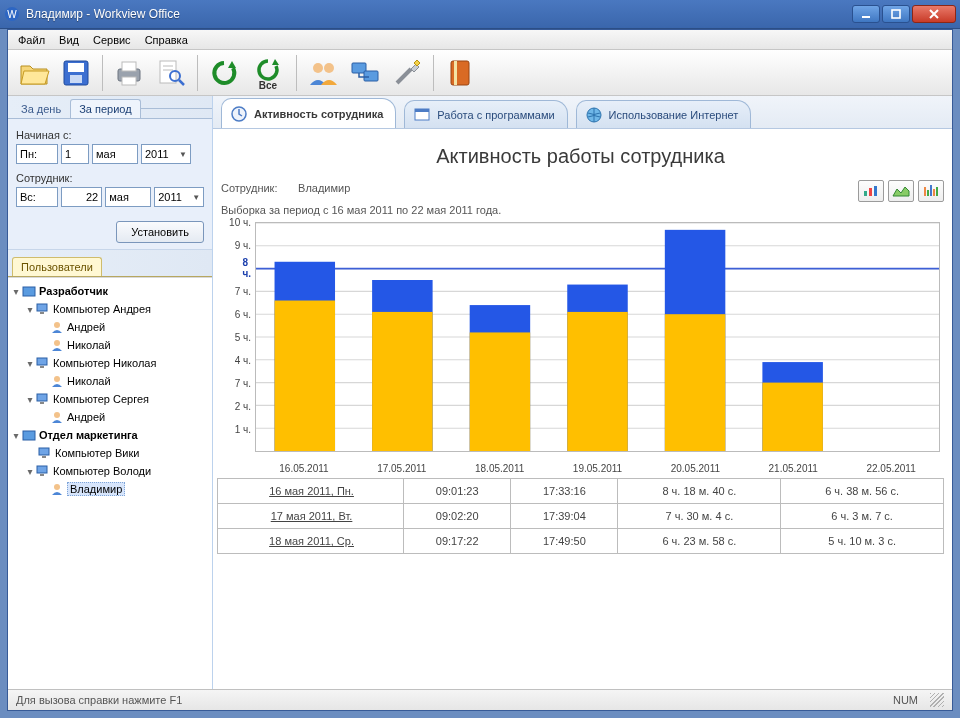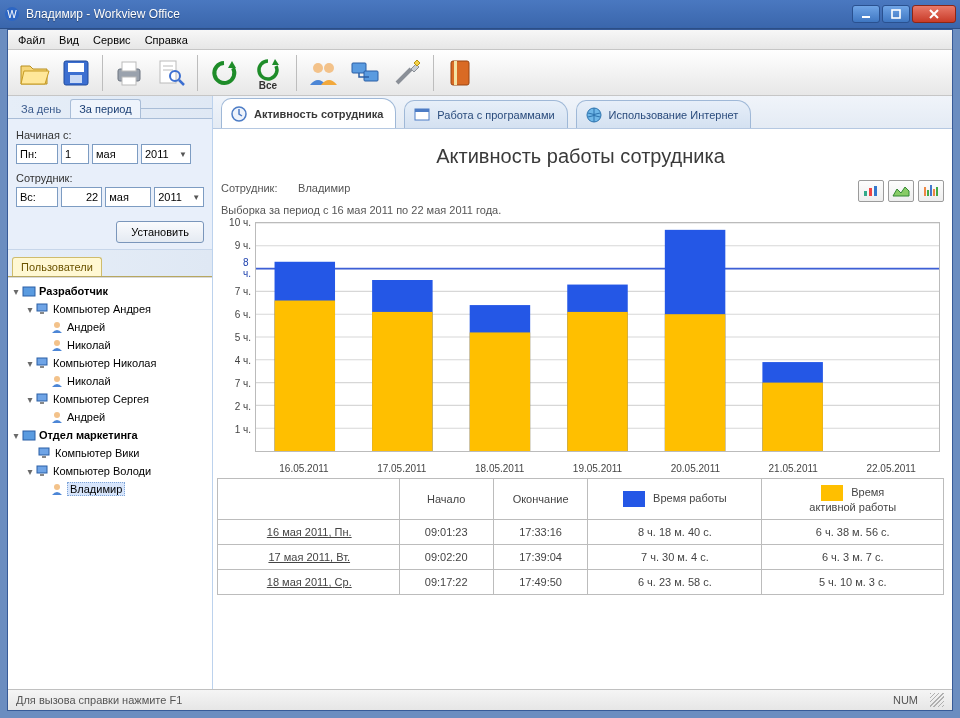--- a/index.html
+++ b/index.html
@@ -85,21 +85,21 @@
 .minibtns { float:right; display:flex; gap:4px; margin-top:-2px;}
 .minibtn { width:26px; height:22px; border:1px solid #9b9b9b; background:linear-gradient(#fdfdfd,#eee);
   border-radius:2px; display:flex; align-items:center; justify-content:center;}
 .minibtn svg { width:18px; height:14px;}
 .selection { margin:10px 0 6px 4px; color:#555;}
 
 
 .chartbox { height:230px; margin:4px 4px 6px 4px; position:relative; display:flex;}
 .yaxis { width:34px; position:relative;}
 .ytick { position:absolute; right:4px; font-size:10px; color:#444; transform:translateY(50%);}
-.ytick.ref { color:#1b3fad; font-weight:normal;margin-left:35px;}
+.ytick.ref { color:#1b3fad; font-weight:bold;margin-left:35px;}
 .plot { flex:1; position:relative; border:1px solid #bbb;}
 .refline { stroke:#3d5fd6; stroke-width:1.5;}
 .xaxis { position:absolute; bottom:-22px; left:34px; right:0; display:flex;}
 .xlbl { flex:1; text-align:center; font-size:10px; color:#444;}
 .bar-active { fill:#ffbf00; }
 .bar-work { fill:#2457e6; }
 
 
 .datatable { width:100%; border-collapse:collapse; margin-top:26px; font-size:11px;}
 .datatable th, .datatable td { border:1px solid #bcbcbc; padding:6px 8px; text-align:center; color:#444;}
@@ -504,28 +504,20 @@
               <div class="xlbl">18.05.2011</div>
               <div class="xlbl">19.05.2011</div>
               <div class="xlbl">20.05.2011</div>
               <div class="xlbl">21.05.2011</div>
               <div class="xlbl">22.05.2011</div>
             </div>
         </div>
 
         <table class="datatable">
           <tbody>
-              <tr>
-            <th style="width:25%;"></th>
-            <th style="width:13%;">Начало</th>
-            <th style="width:13%;">Окончание</th>
-            <th style="width:24%;"><span class="swatch" style="background:#2457e6;"></span><span>Время работы</span></th>
-            <th style="width:25%; white-space:pre-line;"><span class="swatch" style="background:#ffbf00;"></span><span>Время
-активной работы</span></th>
-          </tr>
           <tr>
                 <td class="l">16 мая 2011, Пн.</td>
                 <td>09:01:23</td>
                 <td>17:33:16</td>
                 <td>8 ч. 18 м. 40 с.</td>
                 <td>6 ч. 38 м. 56 с.</td>
               </tr>
           <tr>
                 <td class="l">17 мая 2011, Вт.</td>
                 <td>09:02:20</td>

